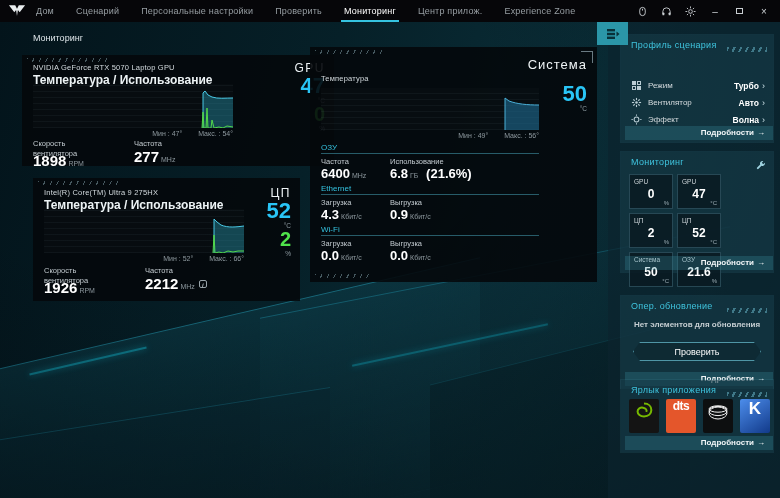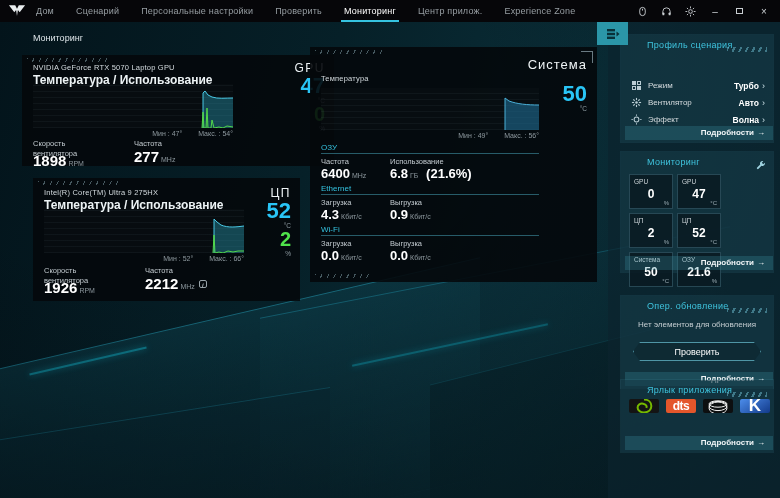--- a/index.html
+++ b/index.html
@@ -77,21 +77,21 @@
   .sm-value .u { font-size:7px; font-weight:normal; color:#8e999f; margin-left:2px; }
   .page-title { position:absolute; left:33px; top:33px; font-size:9px; color:#dde4e8; z-index:5; }
 
   
   .sidebar { position:absolute; right:0; top:22px; bottom:0; width:172px;
     background:rgba(12,36,46,.68); z-index:10; }
   .side-toggle { position:absolute; left:597px; top:22px; width:31px; height:23px;
     background:#2b96a8; z-index:12; display:flex; align-items:center; justify-content:center; }
   .panel { position:absolute; left:13px; width:152px; background:rgba(23,60,72,.62);
     box-shadow:0 0 0 1px rgba(70,140,160,.15); }
-  .panel-header { position:absolute; left:26px; top:5px; font-size:9px; color:#3fc4de;
+  .panel-header { position:absolute; left:10px; top:5px; font-size:9px; color:#3fc4de;
     letter-spacing:.3px; }
   .hdr-hatch { position:absolute; right:6px; top:12px; width:40px; height:5px;
     background:repeating-linear-gradient(115deg, rgba(110,190,210,.5) 0 2px, transparent 2px 6px); }
   .details { position:absolute; left:4px; right:0; bottom:2px; height:14px;
     background:rgba(58,142,162,.28); font-size:8px; font-weight:bold; color:#f2f6f8;
     text-align:right; line-height:14px; padding-right:8px; cursor:pointer; }
   .details .arr { color:#fff; margin-left:3px; }
   .dropdown { position:absolute; left:10px; top:20px; right:10px; height:17px;
     background:#0c141e; border:1px solid #535f6b; display:flex; align-items:center;
     padding-left:7px; cursor:pointer; }
@@ -112,28 +112,28 @@
   .mode-grid i { background:transparent; border:1px solid #b9cdd4; }
   .mode-grid i.f { background:#b9cdd4; }
   .tiles { position:absolute; left:8px; right:8px; top:22px; display:flex; flex-wrap:wrap; gap:4px; }
   .tile { width:44px; height:35px; background:rgba(9,26,34,.88);
     border:1px solid rgba(95,155,175,.35); position:relative; }
   .tile .t-label { position:absolute; left:4px; top:3px; font-size:6.5px; color:#cfd6da; }
   .tile .t-value { position:absolute; left:0; right:0; top:12px; text-align:center;
     font-size:12px; font-weight:bold; color:#fff; }
   .tile .t-unit { position:absolute; right:3px; bottom:2px; font-size:6px; color:#9aabb3; }
   .empty-text { position:absolute; left:0; right:0; top:24px; text-align:center;
-    font-size:8px; color:#c6ced2; }
+    font-size:8px; color:#c6ced2;font-weight:bold; }
   .check-btn { position:absolute; left:12px; right:12px; top:46px; height:19px;
     background:rgba(10,30,38,.4); border:1px solid #4f96a6; color:#fff; font-size:9px;
     font-family:"Liberation Sans",sans-serif; cursor:pointer;
     clip-path:polygon(7px 0, calc(100% - 7px) 0, 100% 50%, calc(100% - 7px) 100%, 7px 100%, 0 50%); }
   .apps { position:absolute; left:8px; top:19px; display:flex; gap:7px; }
-  .app-tile { width:30px; height:14px; border-radius:2px; position:relative; overflow:hidden;
-    cursor:pointer; display:flex; align-items:center; justify-content:center; }
+  .app-tile { width:30px; height:34px; border-radius:2px; position:relative; overflow:hidden;
+    cursor:pointer; display:flex; justify-content:center; }
   .app-nvidia { background:#141414; }
   .app-dts { background:#e4562b; }
   .app-dts span { color:#fff; font-weight:bold; font-size:12px; letter-spacing:-.5px; }
   .app-rings { background:#0d0f10; }
   .app-killer { background:linear-gradient(145deg,#4c8deb,#123a8a); }
   .app-killer span { color:#fff; font-weight:bold; font-size:17px; }
 </style>
 </head>
 <body>
 

